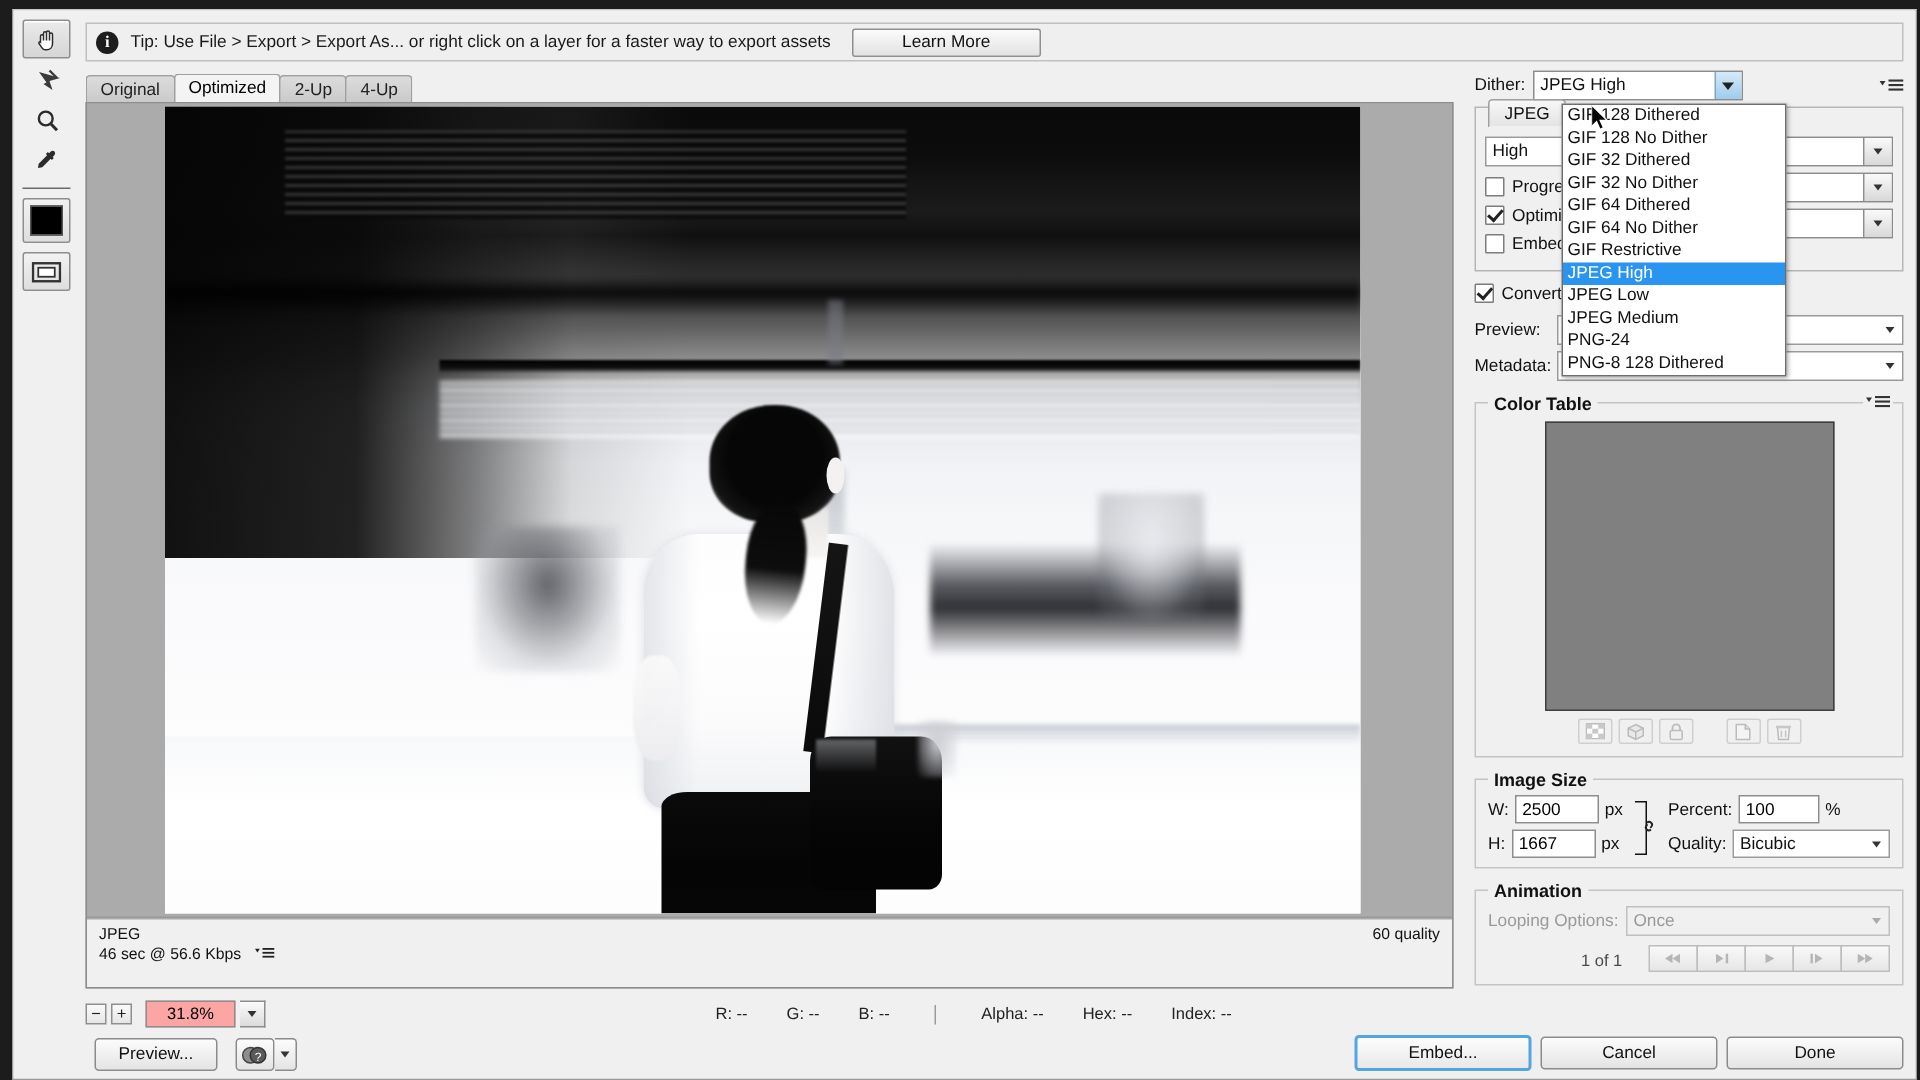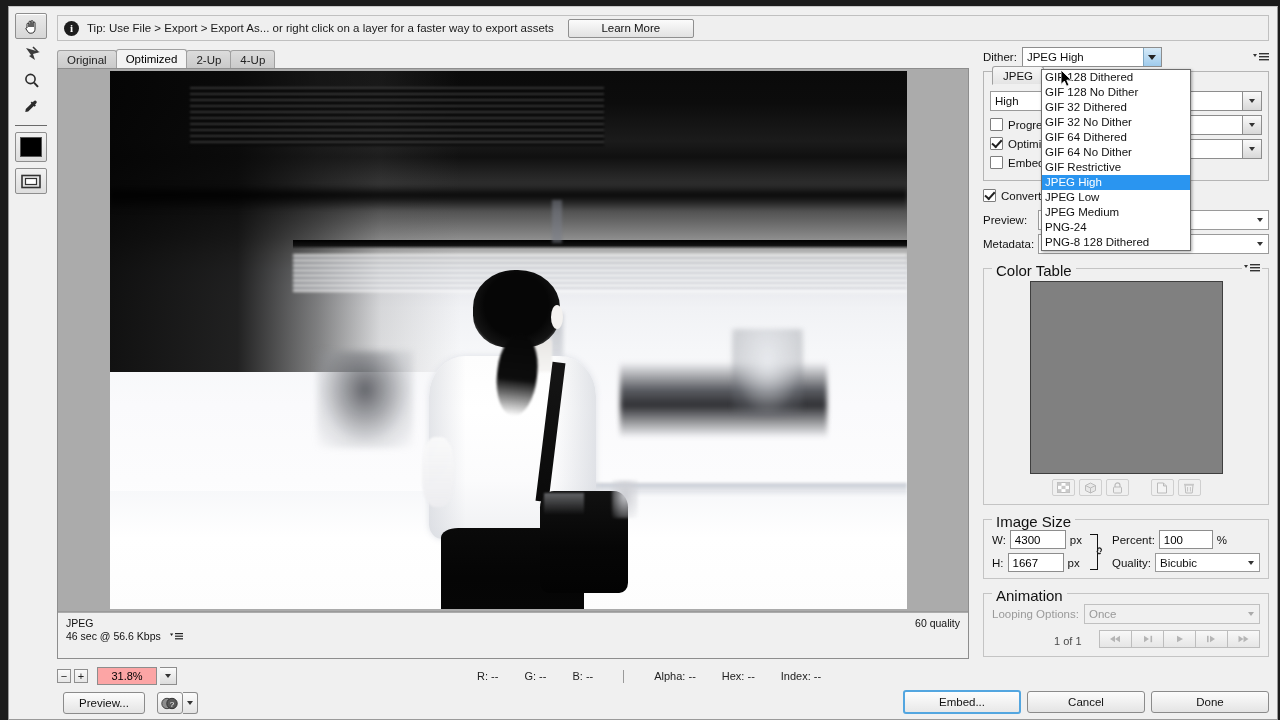--- a/index.html
+++ b/index.html
@@ -480,21 +480,21 @@
   
   .group {
     position: relative;
     border: 1px solid #c4c4c4;
     margin-top: 10px;
     padding: 10px 8px 8px 8px;
   }
   .group-title {
     position: absolute; left: 8px; top: -7px;
     background: #f0f0f0; padding: 0 4px;
-    font-size: 15px; color: #111;
+    font-size: 12px; color: #111; font-weight: bold;
   }
   .group-menu { position: absolute; right: 6px; top: -6px; background:#f0f0f0; padding:0 2px; }
 
   .ct-swatchpane {
     width: 193px; height: 193px;
     background: #808080;
     border: 1px solid #3f3f3f;
     margin: 2px auto 0 auto;
   }
   .ct-buttons {
@@ -843,21 +843,21 @@
           </div>
         </div>
       </div>
 
       <div class="group" style="margin-top:14px; padding-bottom:6px">
         <span class="group-title">Image Size</span>
         <div class="is-grid">
           <div style="display:flex;flex-direction:column;gap:4px">
             <div class="is-grid">
               <span class="plabel">W:</span>
-              <span class="is-field">4300</span>
+              <span class="is-field">2500</span>
               <span class="plabel">px</span>
             </div>
             <div class="is-grid">
               <span class="plabel">H:</span>
               <span class="is-field">1667</span>
               <span class="plabel">px</span>
             </div>
           </div>
           <div class="link-bracket">
             <svg width="10" height="12" viewBox="0 0 10 12" style="position:absolute;left:7px;top:15px">

